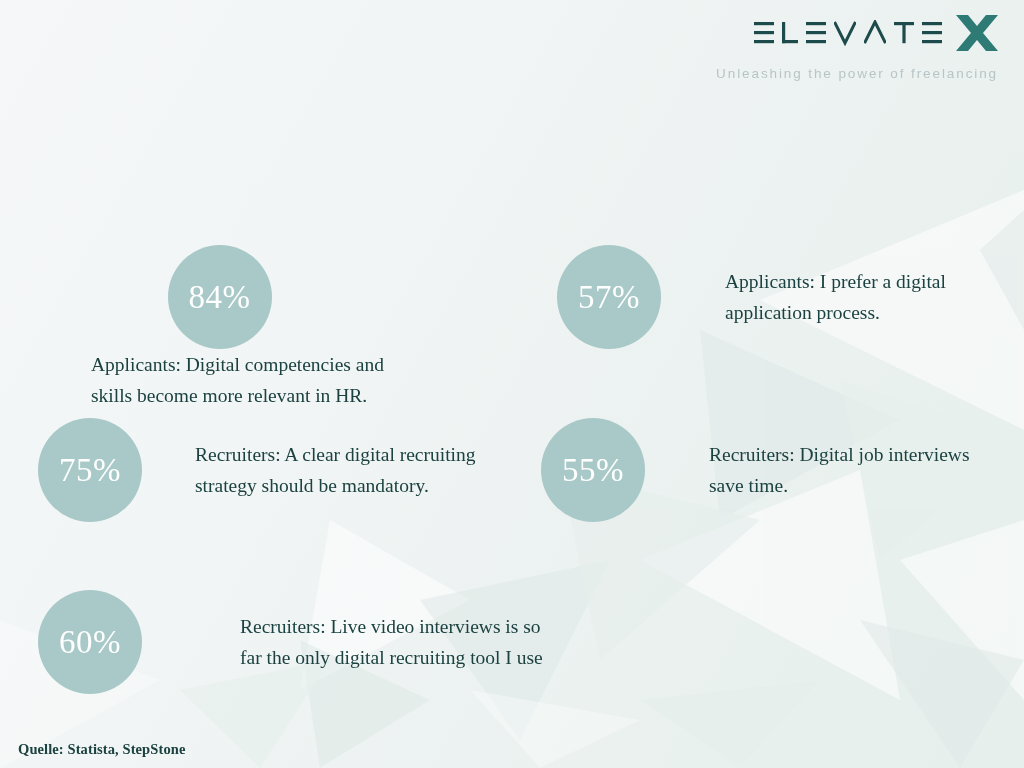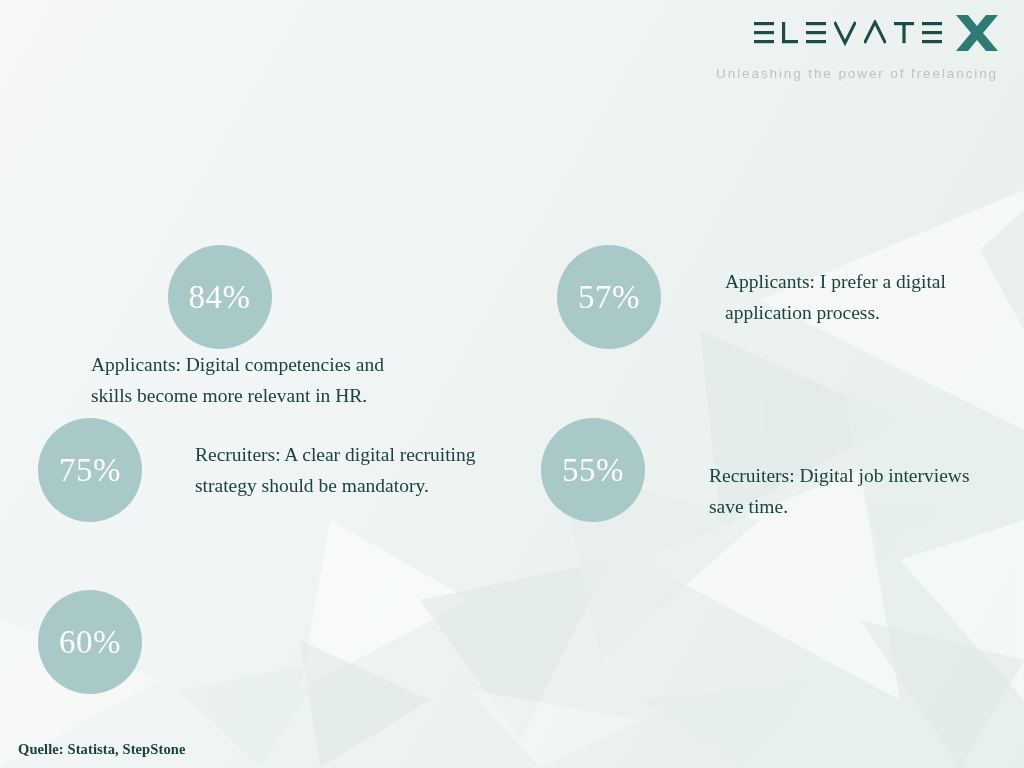--- a/index.html
+++ b/index.html
@@ -231,32 +231,33 @@
         <div class="stat-text"><span class="who">Applicants:</span><span> Digital competencies and skills become more relevant in HR.</span></div>
       </div>
 
       <div class="stat-item" style="top:186px;left:0;">
         <div class="stat-circle">75%</div>
         <div class="stat-text"><span class="who">Recruiters</span><span>: A clear digital recruiting strategy should be mandatory.</span></div>
       </div>
 
       <div class="stat-item" style="top:358px;left:0;gap:45px;">
         <div class="stat-circle">60%</div>
+        <div class="stat-text" style="width:325px;"><span class="who">Recruiters:</span><span> Live video interviews is so far the only digital recruiting tool I use</span></div>
       </div>
 
     </div>
 
     <div class="stat-col right">
 
       <div class="stat-item" style="top:13px;left:16px;">
         <div class="stat-circle">57%</div>
         <div class="stat-text"><span class="who">Applicants</span><span>: I prefer a digital application process.</span></div>
       </div>
 
-      <div class="stat-item" style="top:186px;left:0;align-items:flex-end;">
+      <div class="stat-item" style="top:186px;left:0;">
         <div class="stat-circle">55%</div>
         <div class="stat-text"><span class="who">Recruiters:</span><span> Digital job interviews save time.</span></div>
       </div>
 
     </div>
 
   </div>
 
   <div id="source">Quelle: Statista, StepStone</div>
 

